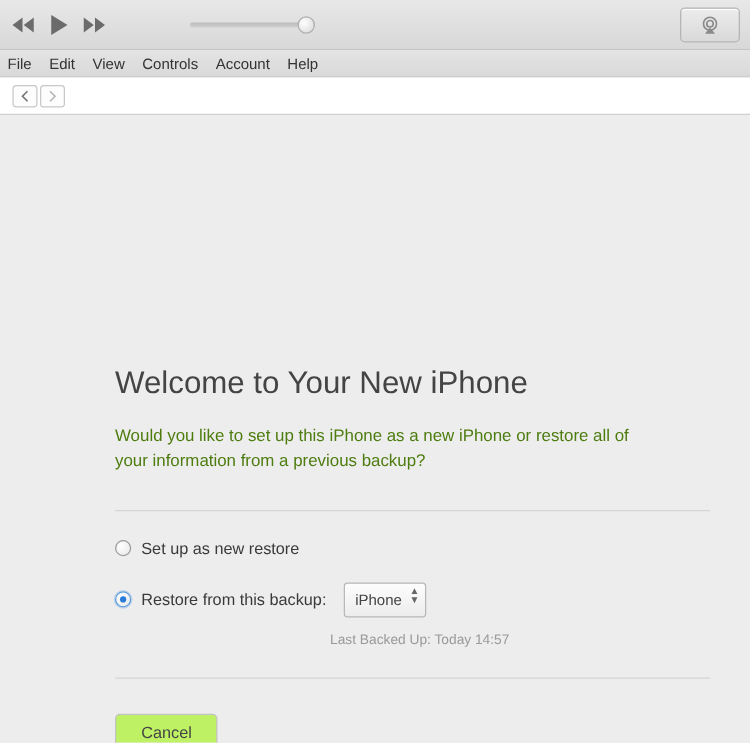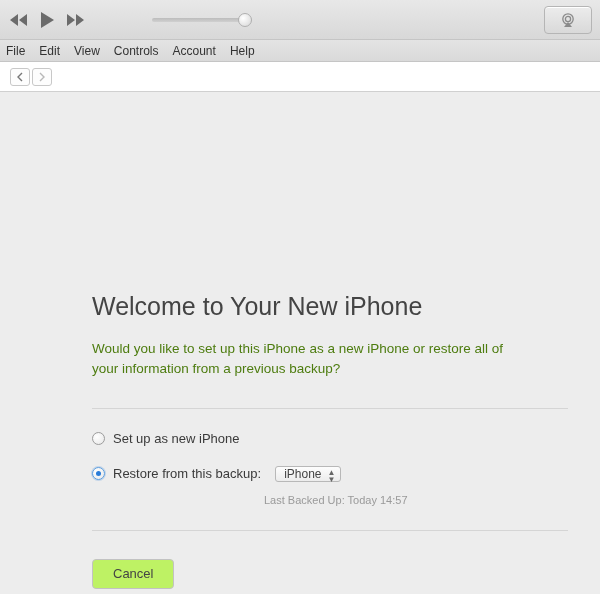--- a/index.html
+++ b/index.html
@@ -156,21 +156,21 @@
     margin-left: 6px;
     border: 1px solid #b8b8b8;
     background: linear-gradient(to bottom,#fdfdfd,#ececec);
     border-radius: 3px;
     padding: 2px 18px 2px 8px;
     font-size: 12px;
     color: #444;
     position: relative;
     display: inline-flex;
     align-items: center;
-    height: 16px;
+    height: 28px;
   }
   .select-arrows {
     position: absolute;
     right: 4px;
     top: 2px;
     color: #666;
     line-height: 7px;
     font-size: 8px;
   }
   .last-backup {
@@ -266,21 +266,21 @@
 
 <div class="content">
   <h1 class="title">Welcome to Your New iPhone</h1>
   <p class="subtitle">Would you like to set up this iPhone as a new iPhone or restore all of your information from a previous backup?</p>
 
   <hr class="divider">
 
   <div class="options">
     <div class="option-row">
       <span class="radio"></span>
-      <span>Set up as new iPhone</span>
+      <span>Set up as new restore</span>
     </div>
     <div class="option-row">
       <span class="radio selected"></span>
       <span>Restore from this backup:</span>
       <span class="backup-select">
         <span>iPhone</span>
         <span class="select-arrows">▲<br>▼</span>
       </span>
     </div>
     <div class="last-backup">Last Backed Up: Today 14:57</div>

